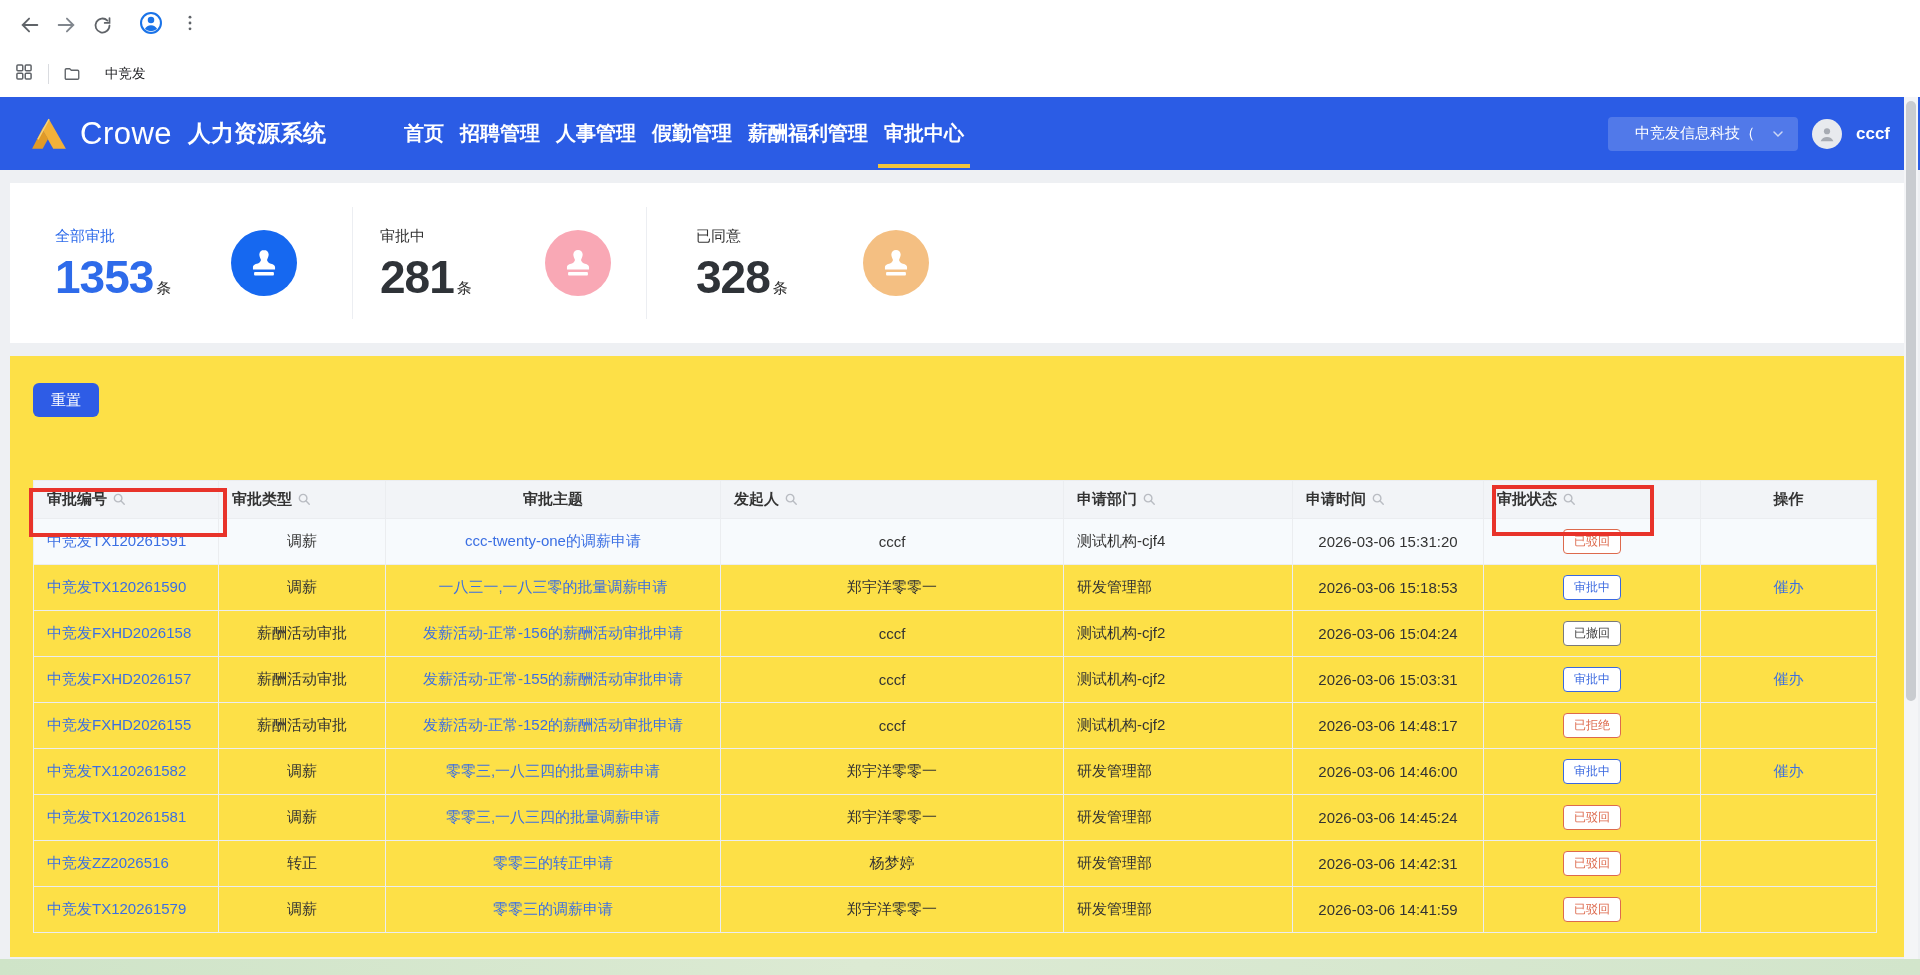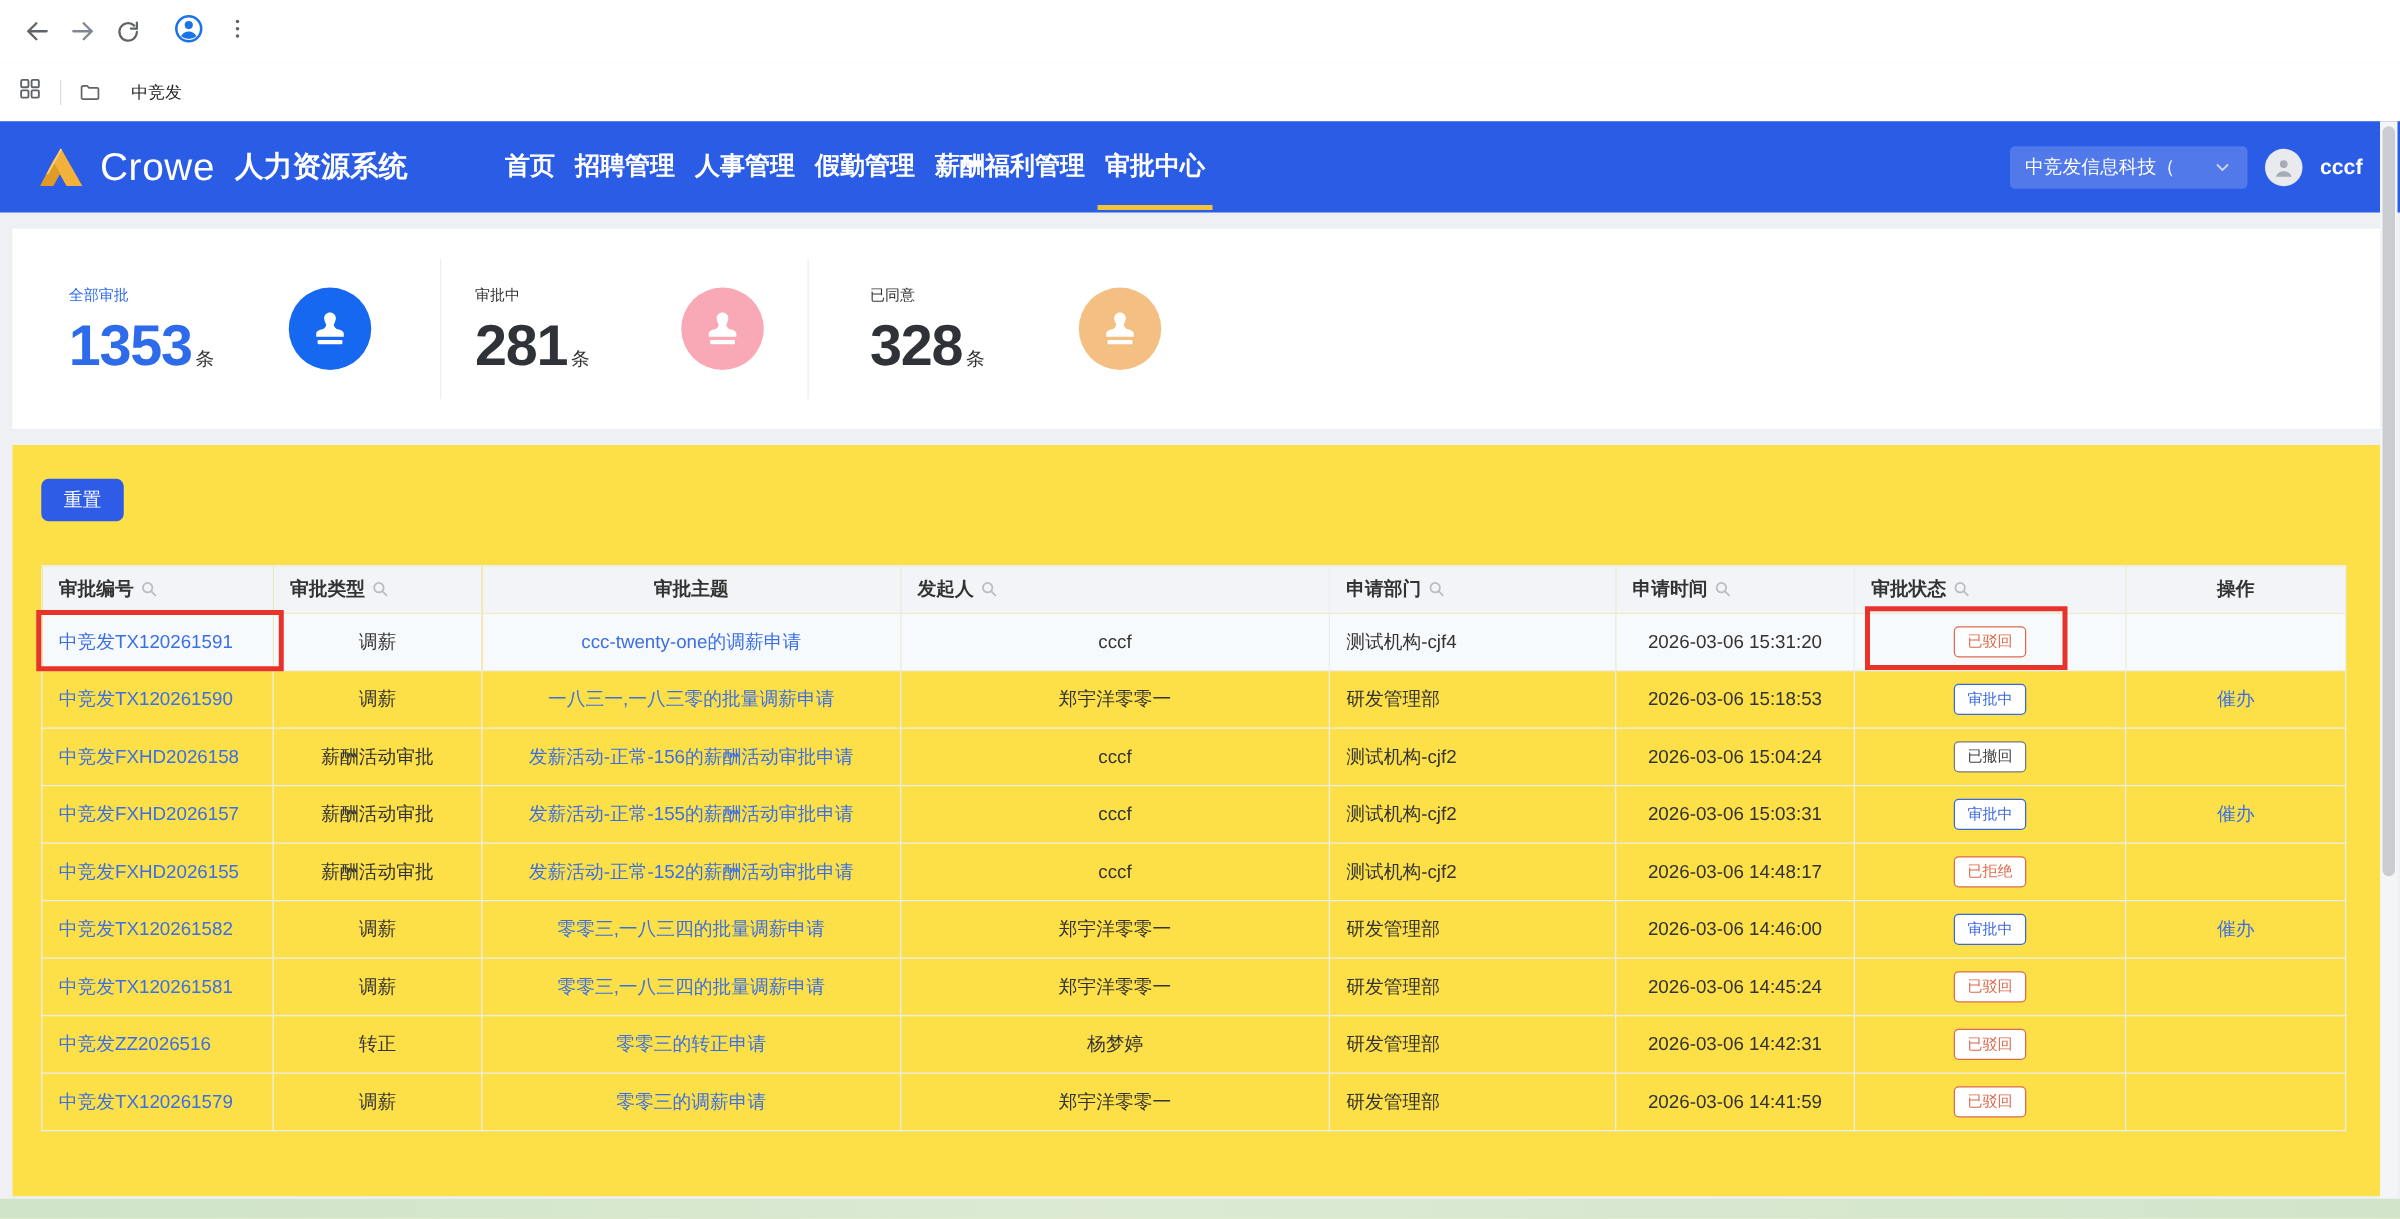--- a/index.html
+++ b/index.html
@@ -21,40 +21,40 @@
   
   .app-header { height:73px; background:#2b5ce5; display:flex; align-items:center; padding:0 30px; }
   .logo { display:flex; align-items:center; gap:12px; flex:none; }
   .brand { color:#fff; font-size:31px; font-weight:500; letter-spacing:.5px; }
   .sysname { color:#fff; font-size:23px; font-weight:700; margin-left:4px; }
   .main-nav { display:flex; gap:16px; margin-left:78px; height:73px; align-items:center; }
   .nav-item { color:#fff; font-size:20px; font-weight:700; height:73px; line-height:73px; position:relative; cursor:pointer; white-space:nowrap; }
   .nav-item.active::after { content:""; position:absolute; left:-6px; right:-6px; bottom:2px; height:4px; background:#f2c43c; }
   .header-right { margin-left:auto; display:flex; align-items:center; gap:14px; }
   .company-select { width:190px; height:34px; background:rgba(255,255,255,.18); border-radius:4px; display:flex; align-items:center; padding:0 12px; color:#fff; font-size:15px; cursor:pointer; }
-  .company-label { flex:1; white-space:nowrap; overflow:hidden; text-overflow:ellipsis; }
+  .company-label { flex:1; white-space:nowrap; overflow:hidden; text-overflow:ellipsis;text-align:center; }
   .avatar { width:30px; height:30px; background:#e8eaee; border-radius:50%; display:flex; align-items:center; justify-content:center; overflow:hidden; }
   .username { color:#fff; font-size:17px; font-weight:700; }
 
   
   .stats-panel { margin:13px 10px 0; height:160px; background:#fff; display:flex; align-items:center; }
   .stat-card { display:flex; align-items:center; justify-content:space-between; height:112px; }
   .stat-card:nth-child(1) { width:343px; padding-left:45px; padding-right:55px; border-right:1px solid #eceef2; }
   .stat-card:nth-child(2) { width:294px; padding-left:27px; padding-right:35px; border-right:1px solid #eceef2; }
   .stat-card:nth-child(3) { width:282px; padding-left:49px; }
-  .stat-label { font-size:12px; color:#333; margin-bottom:8px; }
+  .stat-label { font-size:15px; color:#333; margin-bottom:8px; }
   .stat-value { font-size:46px; font-weight:700; color:#2f3338; letter-spacing:-1px; line-height:1; }
   .stat-unit { font-size:15px; color:#333; margin-left:3px; }
   .stat-card.primary .stat-label, .stat-card.primary .stat-value { color:#2e6bea; }
   .stat-icon { width:66px; height:66px; border-radius:50%; display:flex; align-items:center; justify-content:center; flex:none; }
 
   
   .main-panel { margin:13px 10px 0; background:#fde047; height:601px; padding:27px 23px 0; }
   .reset-btn { width:66px; height:34px; background:#2e5ce6; color:#fff; font-size:15px; border:none; border-radius:6px; margin-bottom:35px; cursor:pointer; }
-  table { width:1843px; border-collapse:collapse; table-layout:fixed; }
+  table { width:1843px; border-collapse:collapse; table-layout:fixed;margin-top:28px; }
   th, td { border:1px solid #ebedf0; font-size:15px; color:#333; overflow:hidden; white-space:nowrap; }
   thead th { height:38px; background:#f2f4f7; font-weight:700; }
   tbody td { height:46px; }
   .al { text-align:left; padding-left:13px; }
   .ac { text-align:center; }
   th .search-icon { margin-left:5px; vertical-align:-2px; }
   tr.hovered td { background:#f7fafd; }
   .cell-link { color:#3b6fe3; cursor:pointer; }
   .badge { display:inline-block; padding:4px 10px; border-radius:4px; font-size:12px; line-height:1.25; border:1px solid; background:#fff; }
   .badge.warn { color:#dd6a4d; border-color:#dd6a4d; }

